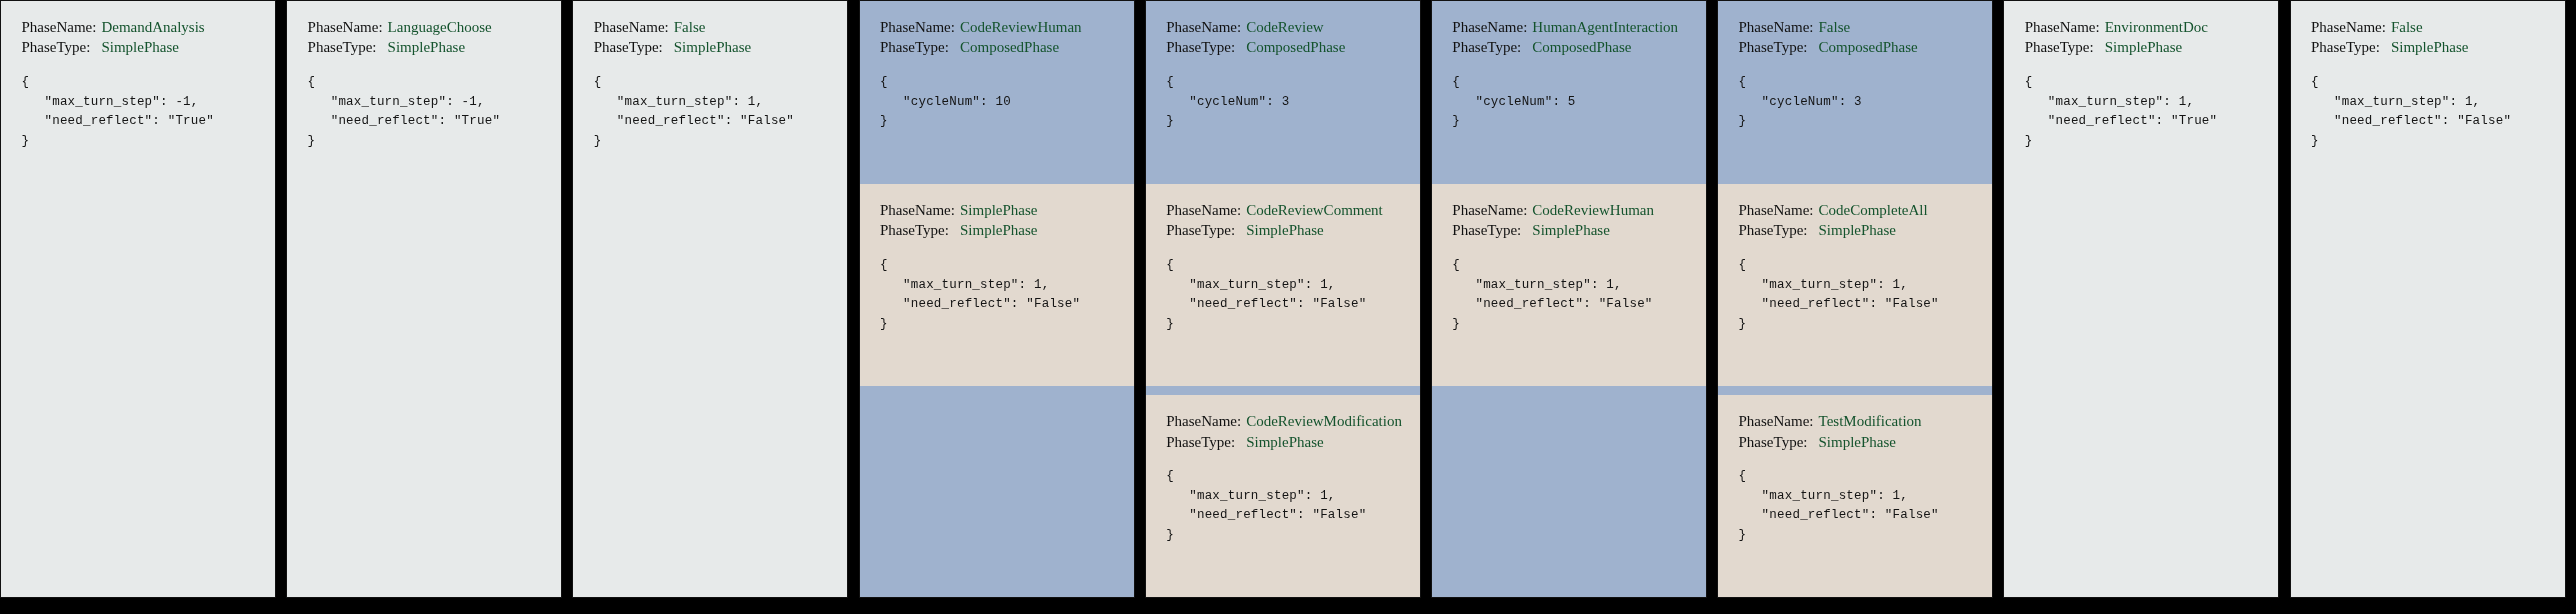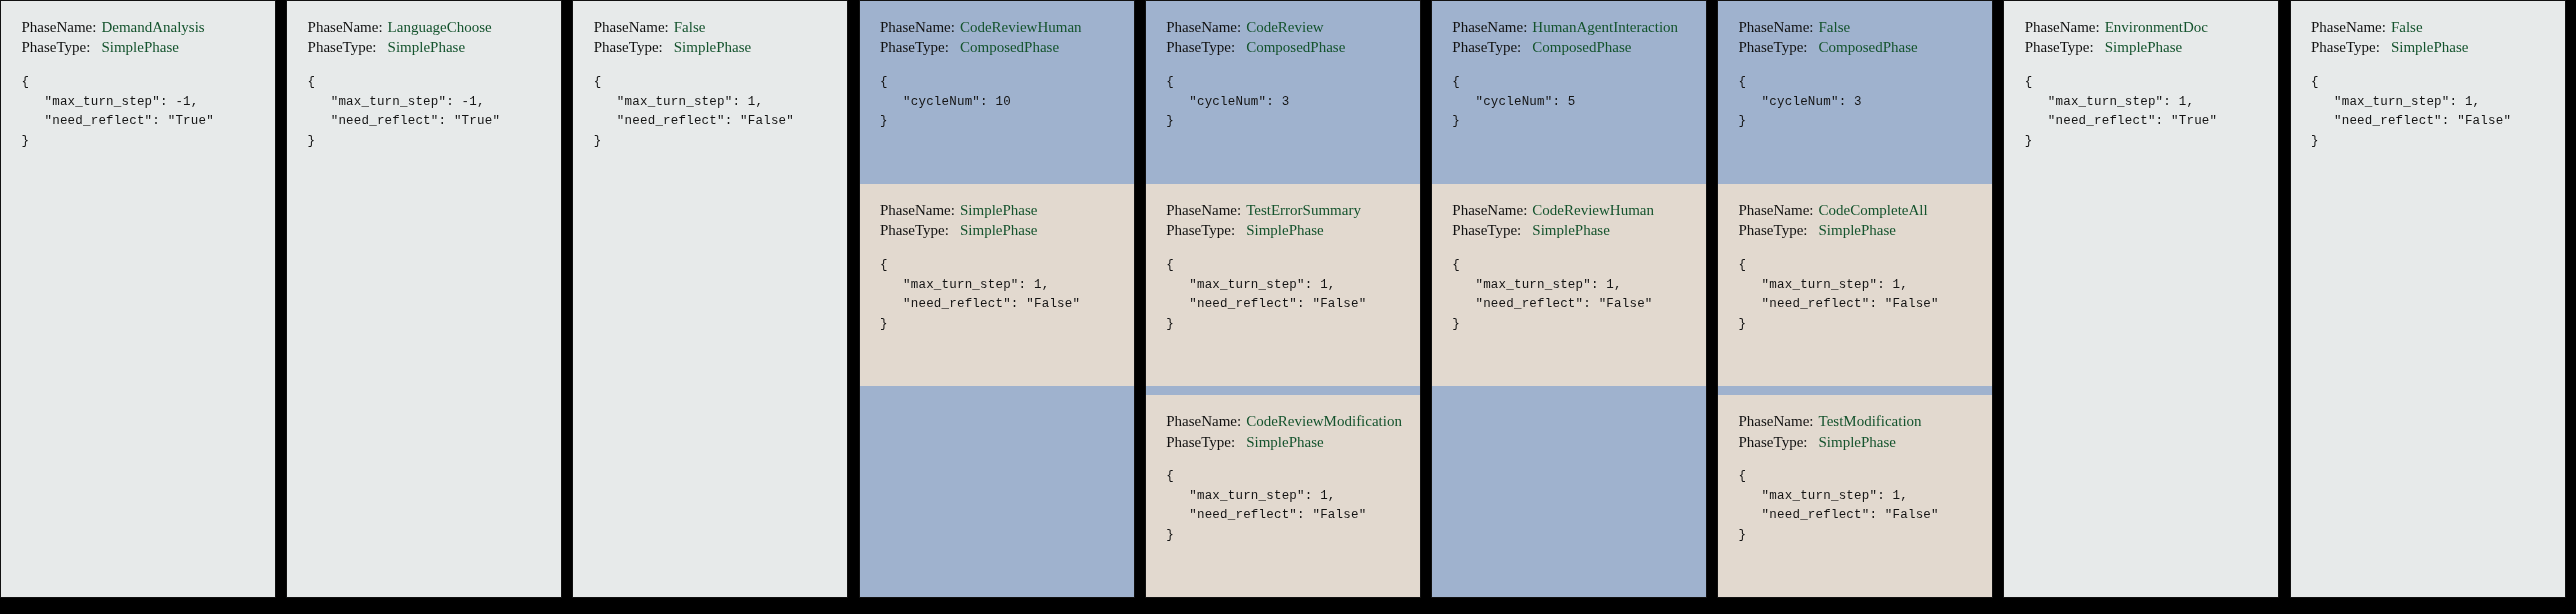--- a/index.html
+++ b/index.html
@@ -204,21 +204,21 @@
           <span class="label">PhaseType:</span>
           <span class="value">ComposedPhase</span>
         </div>
         <div class="json">{
    "cycleNum": 3
 }</div>
       </div>
       <div class="block sub-block">
         <div class="meta">
           <span class="label">PhaseName:</span>
-          <span class="value">TestErrorSummary</span>
+          <span class="value">CodeReviewComment</span>
         </div>
         <div class="meta">
           <span class="label">PhaseType:</span>
           <span class="value">SimplePhase</span>
         </div>
         <div class="json">{
    "max_turn_step": 1,
    "need_reflect": "False"
 }</div>
       </div>

